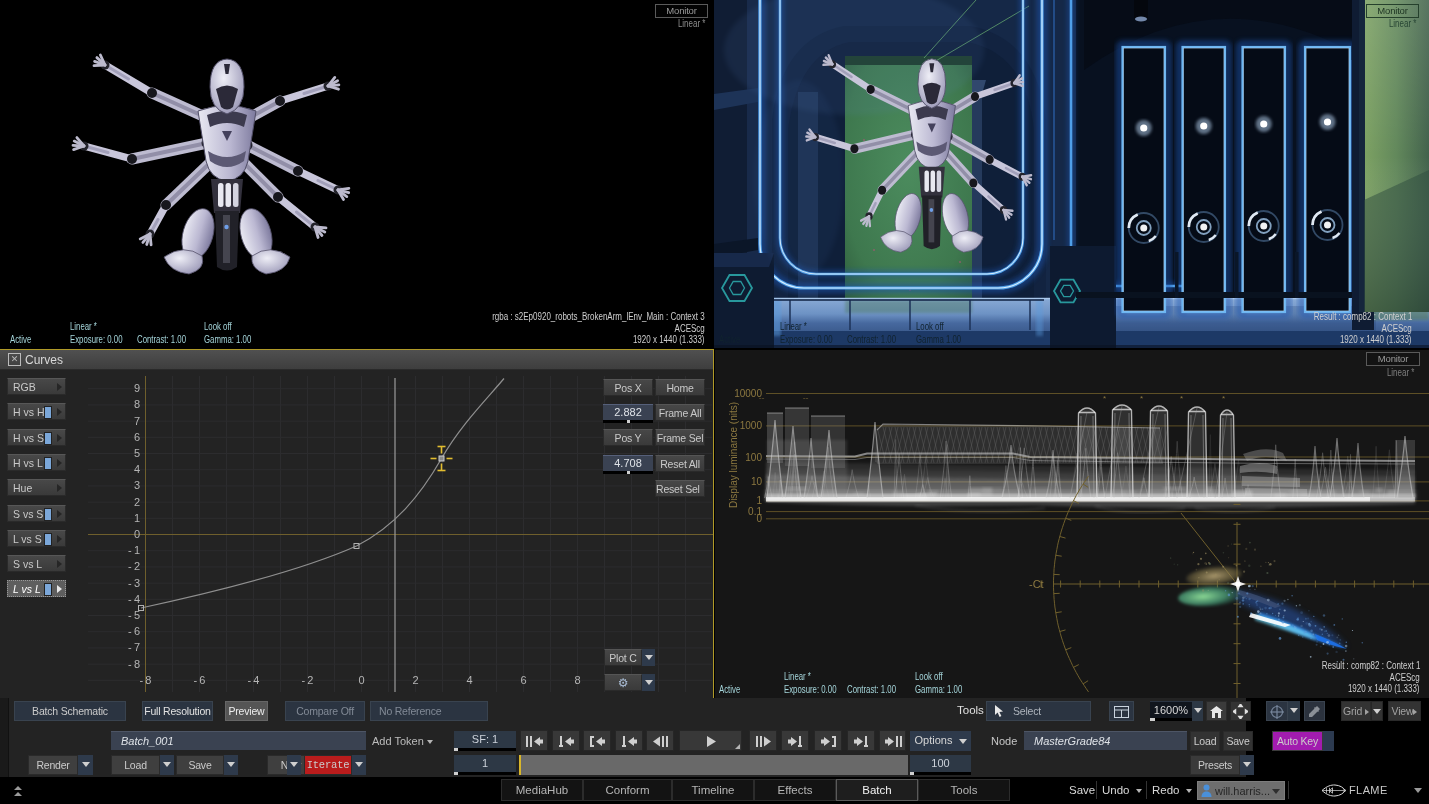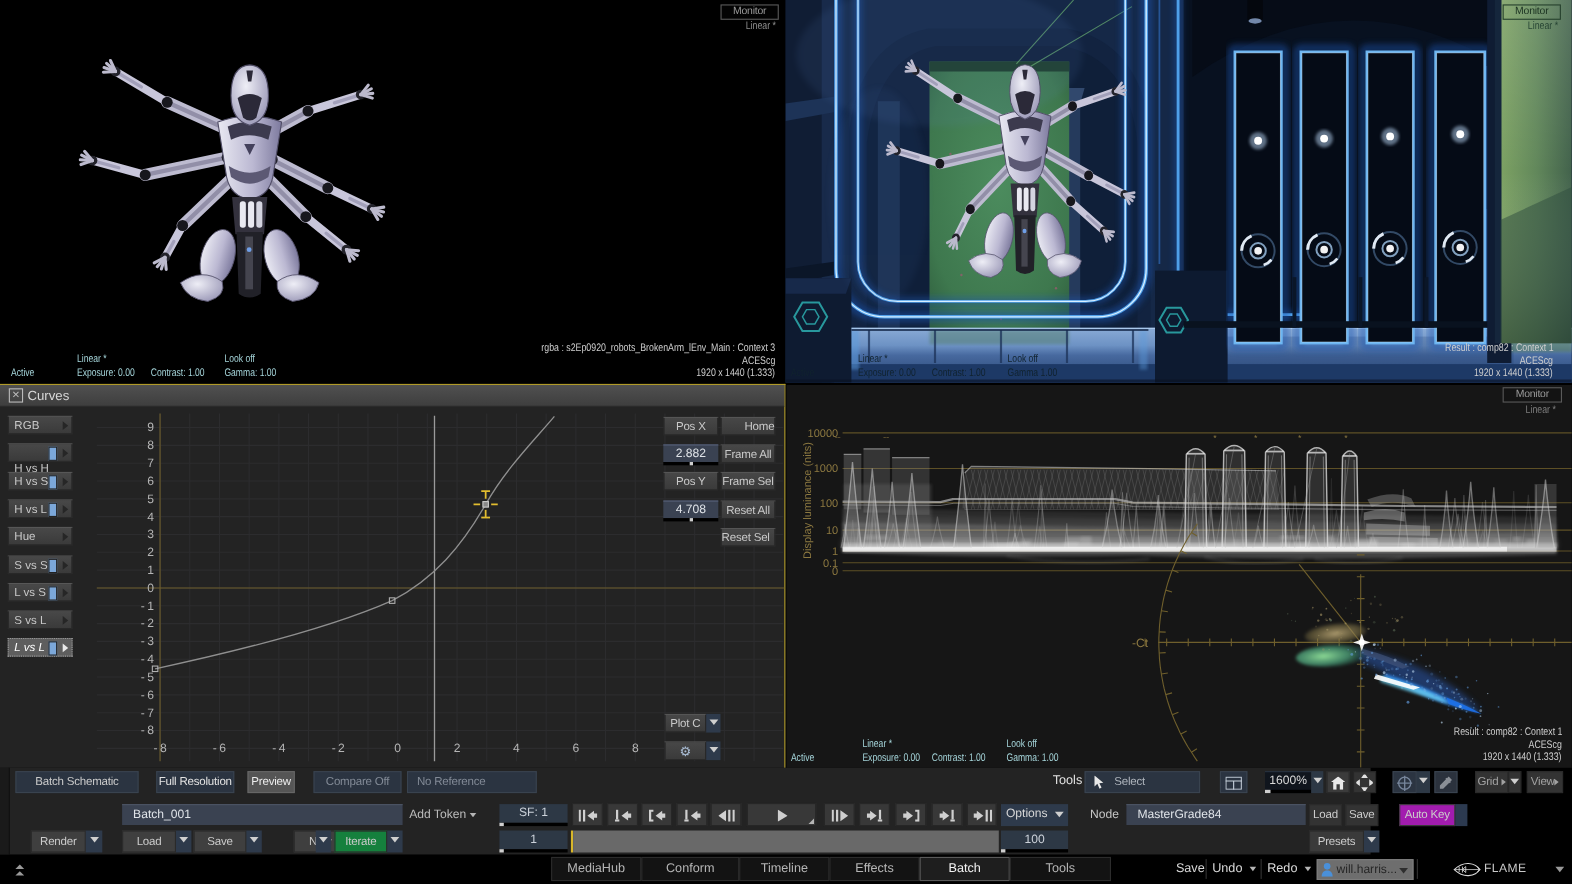--- a/index.html
+++ b/index.html
@@ -6,21 +6,21 @@
 body{width:1429px;height:804px;position:relative;overflow:hidden;font-family:"Liberation Sans",sans-serif;-webkit-font-smoothing:antialiased;}
 .abs{position:absolute;}
 .txt{position:absolute;white-space:nowrap;}
 .cyan{color:#a5d5da;font-size:10px;transform:scaleX(0.78);transform-origin:0 50%;}
 .meta{color:#cfcfcf;font-size:10px;text-align:right;transform:scaleX(0.8);transform-origin:100% 50%;}
 .darktxt{color:#10222e;font-size:10px;transform:scaleX(0.78);transform-origin:0 50%;}
 .monbtn{position:absolute;border:1px solid #5a5a5a;color:#9a9a9a;font-size:9.5px;letter-spacing:-0.2px;text-align:center;background:rgba(10,10,10,0.25);}
 
 .btn{position:absolute;background:#3b3b3b;border:1px solid #2a2a2a;color:#cbcbcb;font-size:10.5px;text-align:center;box-sizing:border-box;white-space:nowrap;letter-spacing:-0.2px;}
 .navy{background:#2b3441;border:1px solid #39434f;}
-.field{position:absolute;background:#3a4251;color:#dfe3e8;font-size:11px;box-sizing:border-box;border-top:1px solid #4d5565;}
+.field{position:absolute;background:#3a4251;color:#dfe3e8;font-size:11px;box-sizing:border-box;border-top:1px solid #4d5565;font-style:italic;}
 .nfield{position:absolute;background:#2d3845;color:#ccd2da;font-size:11px;text-align:center;box-sizing:border-box;}
 .dd{position:absolute;background:#2e3a4b;color:#d6d6d6;text-align:center;box-sizing:border-box;}
 .caret{display:inline-block;width:0;height:0;border-left:4px solid transparent;border-right:4px solid transparent;border-top:5px solid #cfcfcf;vertical-align:middle;}
 .caretsm{display:inline-block;width:0;height:0;border-left:3.5px solid transparent;border-right:3.5px solid transparent;border-top:4.5px solid #b5b5b5;vertical-align:middle;}
 .pb{position:absolute;background:#383838;border:1px solid #262626;box-sizing:border-box;}
 .tab{position:absolute;top:2px;height:22px;background:#131313;border:1px solid #2c2c2c;color:#b5b5b5;font-size:11.5px;text-align:center;line-height:21px;box-sizing:border-box;}
 .cvbtn{position:absolute;background:linear-gradient(#474747,#3a3a3a);border:1px solid #2a2a2a;border-top-color:#555;color:#c9c9c9;font-size:10.5px;box-sizing:border-box;white-space:nowrap;letter-spacing:-0.2px;}
 </style>
 </head>
 <body>
@@ -283,21 +283,21 @@
         <text x="469.5" y="334" text-anchor="middle">4</text>
         <text x="523.5" y="334" text-anchor="middle">6</text>
         <text x="577.5" y="334" text-anchor="middle">8</text>
       </g>
 </svg>
   <div class="abs" style="left:7px;top:28px;width:59px;height:17px;background:linear-gradient(#484848,#3a3a3a);border:1px solid #2a2a2a;border-top-color:#575757;box-sizing:border-box;position:absolute;">
       <span style="position:absolute;left:5px;top:2px;font-size:10.5px;color:#c9c9c9;">RGB</span>
       <span style="position:absolute;right:3px;top:4px;width:0;height:0;border-top:4px solid transparent;border-bottom:4px solid transparent;border-left:5px solid #262626;"></span>
     </div>
 <div class="abs" style="left:7px;top:53.3px;width:59px;height:17px;background:linear-gradient(#484848,#3a3a3a);border:1px solid #2a2a2a;border-top-color:#575757;box-sizing:border-box;position:absolute;">
-      <span style="position:absolute;left:5px;top:16px;font-size:10.5px;color:#c9c9c9;">H vs H</span>
+      <span style="position:absolute;left:5px;top:2px;font-size:10.5px;color:#c9c9c9;">H vs H</span>
       <span style="position:absolute;right:13px;top:2px;width:6px;height:11px;background:#7ba7d9;border:1px solid #222;"></span>
       <span style="position:absolute;right:3px;top:4px;width:0;height:0;border-top:4px solid transparent;border-bottom:4px solid transparent;border-left:5px solid #262626;"></span>
     </div>
 <div class="abs" style="left:7px;top:78.6px;width:59px;height:17px;background:linear-gradient(#484848,#3a3a3a);border:1px solid #2a2a2a;border-top-color:#575757;box-sizing:border-box;position:absolute;">
       <span style="position:absolute;left:5px;top:2px;font-size:10.5px;color:#c9c9c9;">H vs S</span>
       <span style="position:absolute;right:13px;top:2px;width:6px;height:11px;background:#7ba7d9;border:1px solid #222;"></span>
       <span style="position:absolute;right:3px;top:4px;width:0;height:0;border-top:4px solid transparent;border-bottom:4px solid transparent;border-left:5px solid #262626;"></span>
     </div>
 <div class="abs" style="left:7px;top:103.89999999999999px;width:59px;height:17px;background:linear-gradient(#484848,#3a3a3a);border:1px solid #2a2a2a;border-top-color:#575757;box-sizing:border-box;position:absolute;">
       <span style="position:absolute;left:5px;top:2px;font-size:10.5px;color:#c9c9c9;">H vs L</span>
@@ -321,21 +321,21 @@
 <div class="abs" style="left:7px;top:205.10000000000002px;width:59px;height:17px;background:linear-gradient(#484848,#3a3a3a);border:1px solid #2a2a2a;border-top-color:#575757;box-sizing:border-box;position:absolute;">
       <span style="position:absolute;left:5px;top:2px;font-size:10.5px;color:#c9c9c9;">S vs L</span>
       <span style="position:absolute;right:3px;top:4px;width:0;height:0;border-top:4px solid transparent;border-bottom:4px solid transparent;border-left:5px solid #262626;"></span>
     </div>
 <div class="abs" style="left:7px;top:230.40000000000003px;width:59px;height:17px;background:#5e5e5e;border:1px dotted #9a9a9a;box-sizing:border-box;position:absolute;">
       <span style="position:absolute;left:5px;top:2px;font-size:10.5px;color:#fff;font-style:italic;">L vs L</span>
       <span style="position:absolute;right:13px;top:2px;width:6px;height:11px;background:#7ba7d9;border:1px solid #222;"></span>
       <span style="position:absolute;right:3px;top:4px;width:0;height:0;border-top:4px solid transparent;border-bottom:4px solid transparent;border-left:5px solid #e8e8e8;"></span>
     </div>
 <div class="cvbtn" style="left:603px;top:28.5px;width:50px;height:17px;text-align:center;line-height:16px;">Pos X</div>
-<div class="cvbtn" style="left:655px;top:28.5px;width:50px;height:17px;text-align:right;line-height:16px;">Home</div>
+<div class="cvbtn" style="left:655px;top:28.5px;width:50px;height:17px;text-align:center;line-height:16px;">Home</div>
 <div class="abs" style="left:603px;top:53.9px;width:50px;height:16px;background:#3a4252;border-top:1px solid #56607a;box-sizing:border-box;color:#dfe3e8;font-size:11px;text-align:center;line-height:15px;">2.882<div style="position:absolute;left:0;bottom:-3px;width:100%;height:3px;background:#000;"></div><div style="position:absolute;left:47%;bottom:-3px;width:3px;height:3px;background:#cfcfcf;"></div></div>
 <div class="cvbtn" style="left:655px;top:53.9px;width:50px;height:17px;text-align:center;line-height:16px;">Frame All</div>
 <div class="cvbtn" style="left:603px;top:79.3px;width:50px;height:17px;text-align:center;line-height:16px;">Pos Y</div>
 <div class="cvbtn" style="left:655px;top:79.3px;width:50px;height:17px;text-align:center;line-height:16px;">Frame Sel</div>
 <div class="abs" style="left:603px;top:104.7px;width:50px;height:16px;background:#3a4252;border-top:1px solid #56607a;box-sizing:border-box;color:#dfe3e8;font-size:11px;text-align:center;line-height:15px;">4.708<div style="position:absolute;left:0;bottom:-3px;width:100%;height:3px;background:#000;"></div><div style="position:absolute;left:47%;bottom:-3px;width:3px;height:3px;background:#cfcfcf;"></div></div>
 <div class="cvbtn" style="left:655px;top:104.7px;width:50px;height:17px;text-align:center;line-height:16px;">Reset All</div>
 <div class="cvbtn" style="left:655px;top:130.1px;width:50px;height:17px;line-height:16px;">Reset Sel</div>
 <div class="cvbtn" style="left:604px;top:299px;width:38px;height:17px;text-align:center;line-height:16px;">Plot C</div>
 <div class="dd" style="left:642px;top:299px;width:13px;height:17px;line-height:15px;"><span class="caret"></span></div>
 <div class="cvbtn" style="left:604px;top:324px;width:38px;height:17px;text-align:center;line-height:16px;color:#a9bcd4;font-size:12px;">⚙</div>
@@ -889,21 +889,21 @@
   <div class="abs" style="left:1323px;top:33px;width:11px;height:20px;background:#2c3a50;"></div>
 
   <div class="btn" style="left:28px;top:57px;width:50px;height:20px;line-height:19px;background:#3f3f3f;">Render</div>
   <div class="dd" style="left:78px;top:57px;width:15px;height:20px;line-height:18px;"><span class="caret"></span></div>
   <div class="btn" style="left:111px;top:57px;width:49px;height:20px;line-height:19px;background:#3f3f3f;">Load</div>
   <div class="dd" style="left:160px;top:57px;width:14px;height:20px;line-height:18px;"><span class="caret"></span></div>
   <div class="btn" style="left:176px;top:57px;width:48px;height:20px;line-height:19px;background:#3f3f3f;">Save</div>
   <div class="dd" style="left:224px;top:57px;width:14px;height:20px;line-height:18px;"><span class="caret"></span></div>
   <div class="btn" style="left:239px;top:57px;width:48px;height:20px;line-height:19px;background:#3f3f3f;margin-left:28px;">New</div>
   <div class="dd" style="left:287px;top:57px;width:14px;height:20px;line-height:18px;"><span class="caret"></span></div>
-  <div class="btn" style="left:304px;top:57px;width:48px;height:20px;line-height:19px;background:#15803d;">Iterate</div>
+  <div class="btn" style="left:304px;top:57px;width:48px;height:20px;line-height:19px;background:#b91c1c;font-family:Liberation Mono, monospace;">Iterate</div>
   <div class="dd" style="left:352px;top:57px;width:14px;height:20px;line-height:18px;"><span class="caret"></span></div>
   <div class="nfield" style="left:454px;top:57px;width:62px;height:17px;line-height:16px;">1<div style="position:absolute;left:0;bottom:-3px;width:100%;height:3px;background:#000;"></div><div style="position:absolute;left:0;bottom:-3px;width:4px;height:3px;background:#cfcfcf;"></div></div>
   <div class="abs" style="left:519px;top:57px;width:2px;height:20px;background:#d8b62a;"></div>
   <div class="abs" style="left:521px;top:57px;width:387px;height:20px;background:#696969;"></div>
   <div class="nfield" style="left:910px;top:57px;width:61px;height:17px;line-height:16px;">100<div style="position:absolute;left:0;bottom:-3px;width:100%;height:3px;background:#000;"></div><div style="position:absolute;left:0;bottom:-3px;width:4px;height:3px;background:#cfcfcf;"></div></div>
   <div class="btn" style="left:1190px;top:57px;width:50px;height:20px;line-height:19px;background:#3a3a3a;">Presets</div>
   <div class="dd" style="left:1240px;top:57px;width:14px;height:20px;line-height:18px;"><span class="caret"></span></div>
 </div>
 
 <div class="abs" style="left:0;top:777px;width:1429px;height:27px;background:#000;" id="tabbar">

